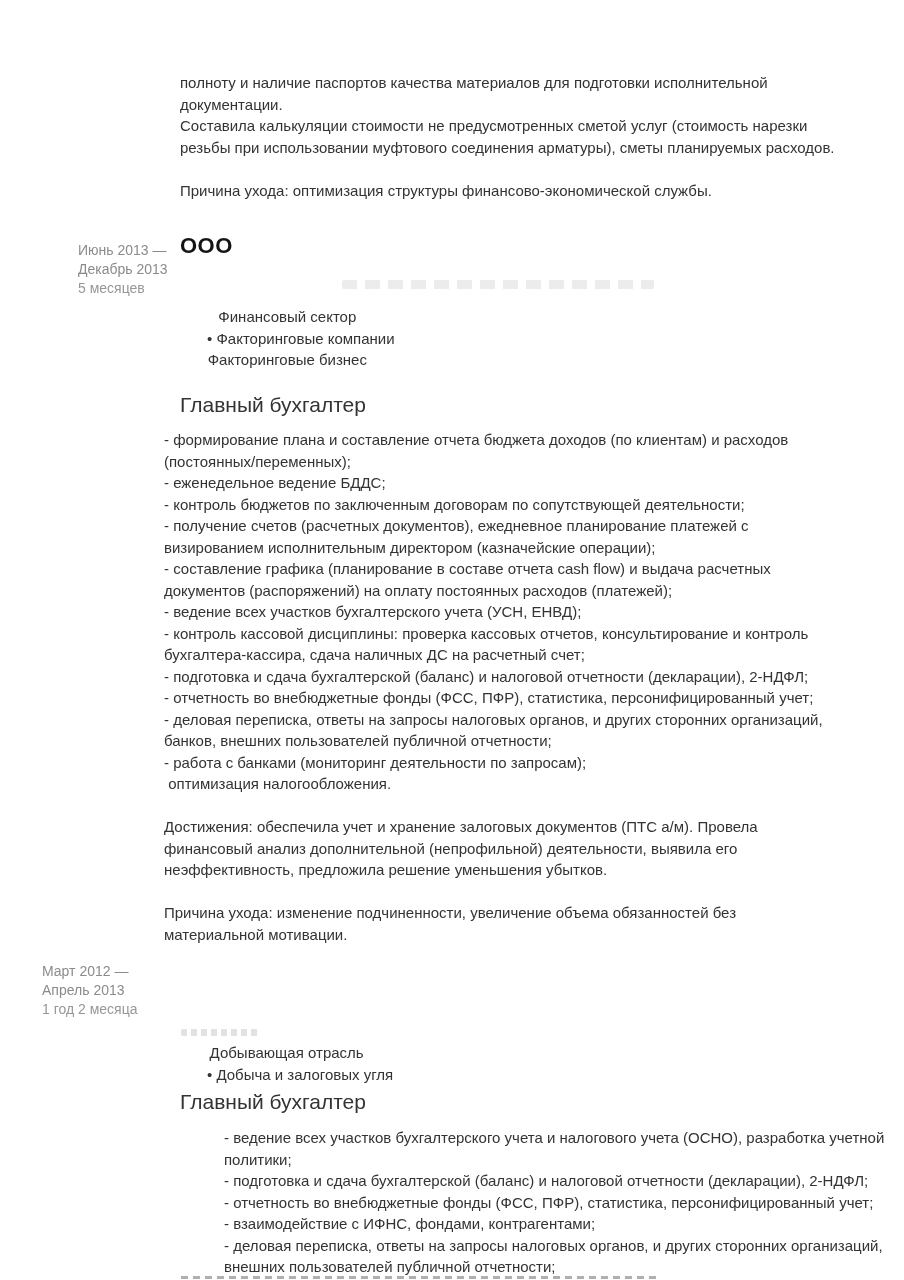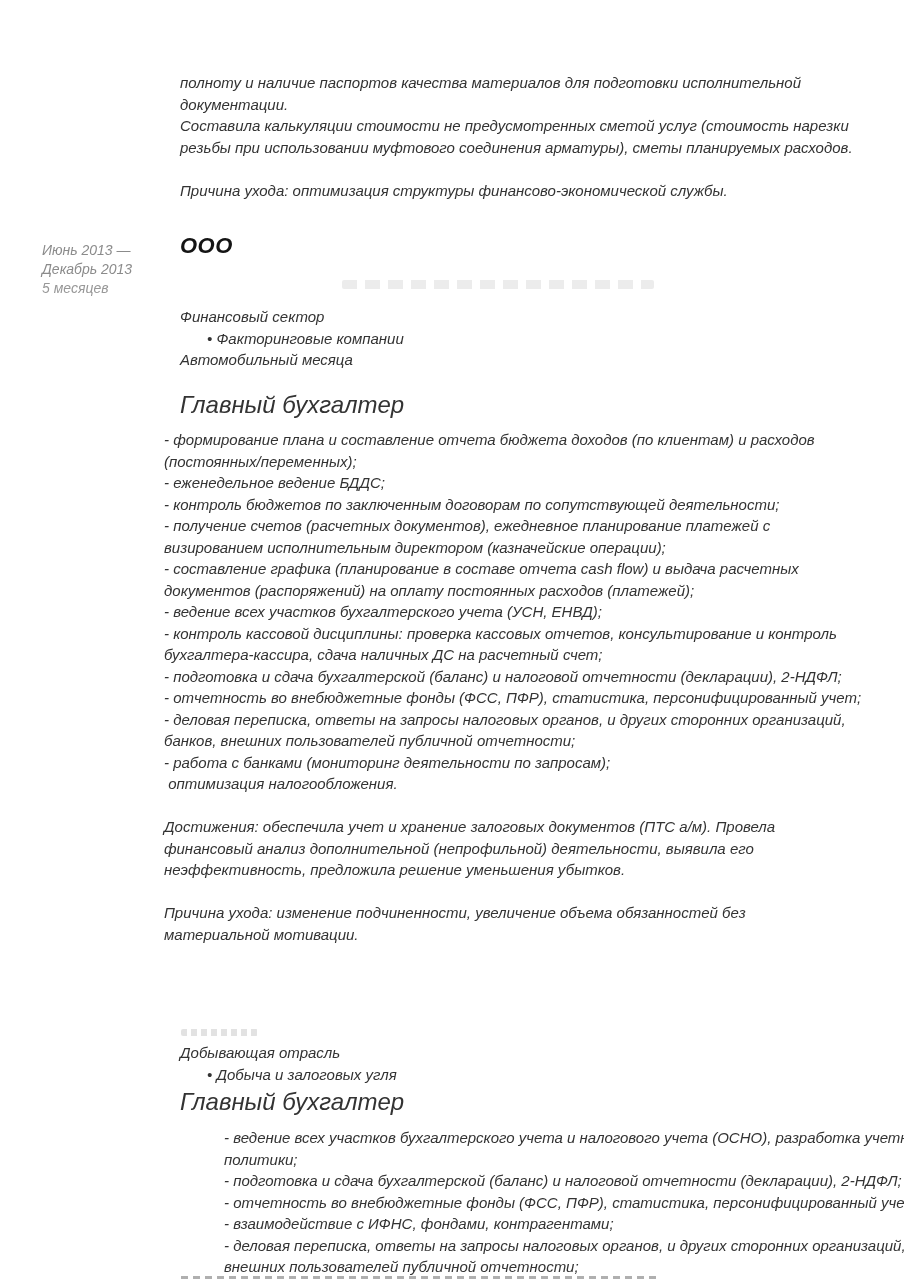--- a/index.html
+++ b/index.html
@@ -3,21 +3,20 @@
 <meta charset="utf-8">
 <style>
   html, body { margin: 0; padding: 0; background: #ffffff; }
   .page {
     position: relative;
     width: 904px;
     height: 1280px;
     background: #ffffff;
     overflow: hidden;
     font-family: "Liberation Sans", "DejaVu Sans", sans-serif;
-    font-style: italic;
   }
   .page > div, .page > h2, .page > h3 { position: absolute; margin: 0; }
 
   .body-text {
     font-size: 15px;
     line-height: 21.5px;
     color: #333333;
     white-space: pre-line;
     width: 724px;
   }
@@ -32,26 +31,26 @@
   .dates-block .duration { color: #979797; }
 
   .company-heading {
     font-size: 22px;
     line-height: 26px;
     font-weight: 700;
     color: #141414;
     letter-spacing: 0.5px;
   }
   .position-heading {
-    font-size: 24px;
+    font-size: 21px;
     line-height: 26px;
     font-weight: 500;
     color: #333333;
   }
-  .industries { font-size: 15px; color: #333333; }
+  .industries { font-size: 15px; color: #333333; text-align: center; }
   .industries .ind { line-height: 21.5px; white-space: nowrap; }
   .industries .ind.indented { padding-left: 27px; }
 
   .redacted-line {
     background: repeating-linear-gradient(90deg,
       #ececec 0px, #ececec 15px,
       rgba(255,255,255,0) 15px, rgba(255,255,255,0) 23px);
     filter: blur(0.4px);
     border-radius: 2px;
   }
@@ -72,34 +71,34 @@
 
 <div class="page">
 
   <div class="body-text" style="left:180px; top:72px;">полноту и наличие паспортов качества материалов для подготовки исполнительной
 документации.
 Составила калькуляции стоимости не предусмотренных сметой услуг (стоимость нарезки
 резьбы при использовании муфтового соединения арматуры), сметы планируемых расходов.
 
 Причина ухода: оптимизация структуры финансово-экономической службы.</div>
 
-  <div class="dates-block" style="top:241px;">
+  <div class="dates-block" style="top:241px;margin-left:36px;">
     <div class="range">Июнь 2013 —
 Декабрь 2013</div>
     <div class="duration">5 месяцев</div>
   </div>
 
   <h2 class="company-heading" style="left:180px; top:233px;">ООО</h2>
 
   <div class="redacted-line" style="left:342px; top:280px; width:312px; height:9px;"></div>
 
   <div class="industries" style="left:180px; top:306px;">
     <div class="ind">Финансовый сектор</div>
     <div class="ind indented">• Факторинговые компании</div>
-    <div class="ind">Автомобильный месяца</div>
+    <div class="ind">Факторинговые бизнес</div>
   </div>
 
   <h3 class="position-heading" style="left:180px; top:392px;">Главный бухгалтер</h3>
 
   <div class="body-text" style="left:164px; top:429px;">- формирование плана и составление отчета бюджета доходов (по клиентам) и расходов
 (постоянных/переменных);
 - еженедельное ведение БДДС;
 - контроль бюджетов по заключенным договорам по сопутствующей деятельности;
 - получение счетов (расчетных документов), ежедневное планирование платежей с
 визированием исполнительным директором (казначейские операции);
@@ -115,20 +114,25 @@
 - работа с банками (мониторинг деятельности по запросам);
 &nbsp;оптимизация налогообложения.
 
 Достижения: обеспечила учет и хранение залоговых документов (ПТС а/м). Провела
 финансовый анализ дополнительной (непрофильной) деятельности, выявила его
 неэффективность, предложила решение уменьшения убытков.
 
 Причина ухода: изменение подчиненности, увеличение объема обязанностей без
 материальной мотивации.</div>
 
+  <div class="dates-block" style="top:962px;">
+    <div class="range">Март 2012 —
+Апрель 2013</div>
+    <div class="duration">1 год 2 месяца</div>
+  </div>
 
   <div class="redacted-line small" style="left:181px; top:1029px; width:77px; height:7px;"></div>
 
   <div class="industries" style="left:180px; top:1042px;">
     <div class="ind">Добывающая отрасль</div>
     <div class="ind indented">• Добыча и залоговых угля</div>
   </div>
 
   <h3 class="position-heading" style="left:180px; top:1089px;">Главный бухгалтер</h3>
 

